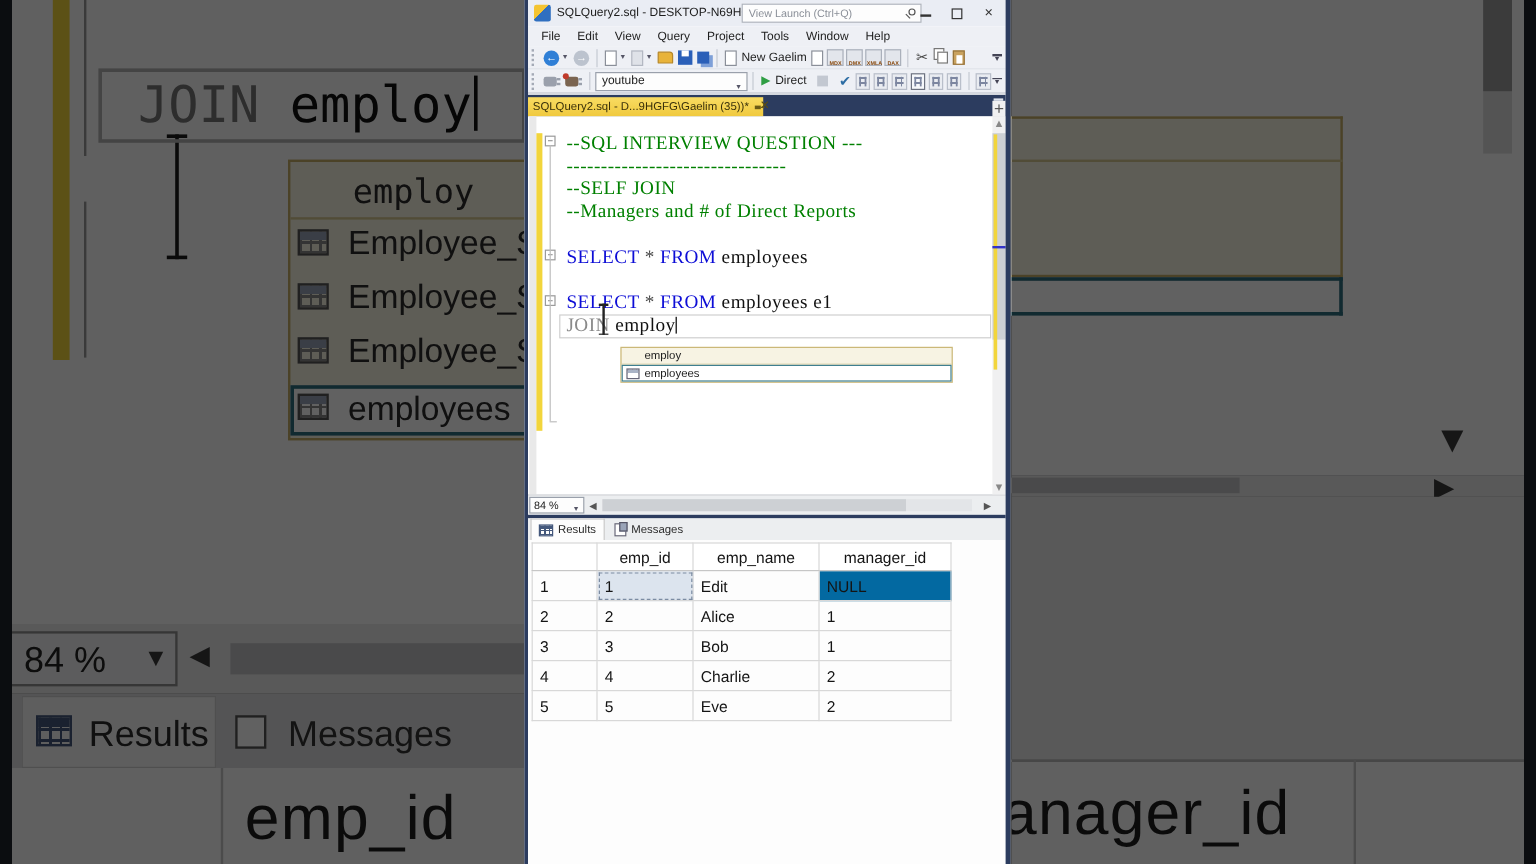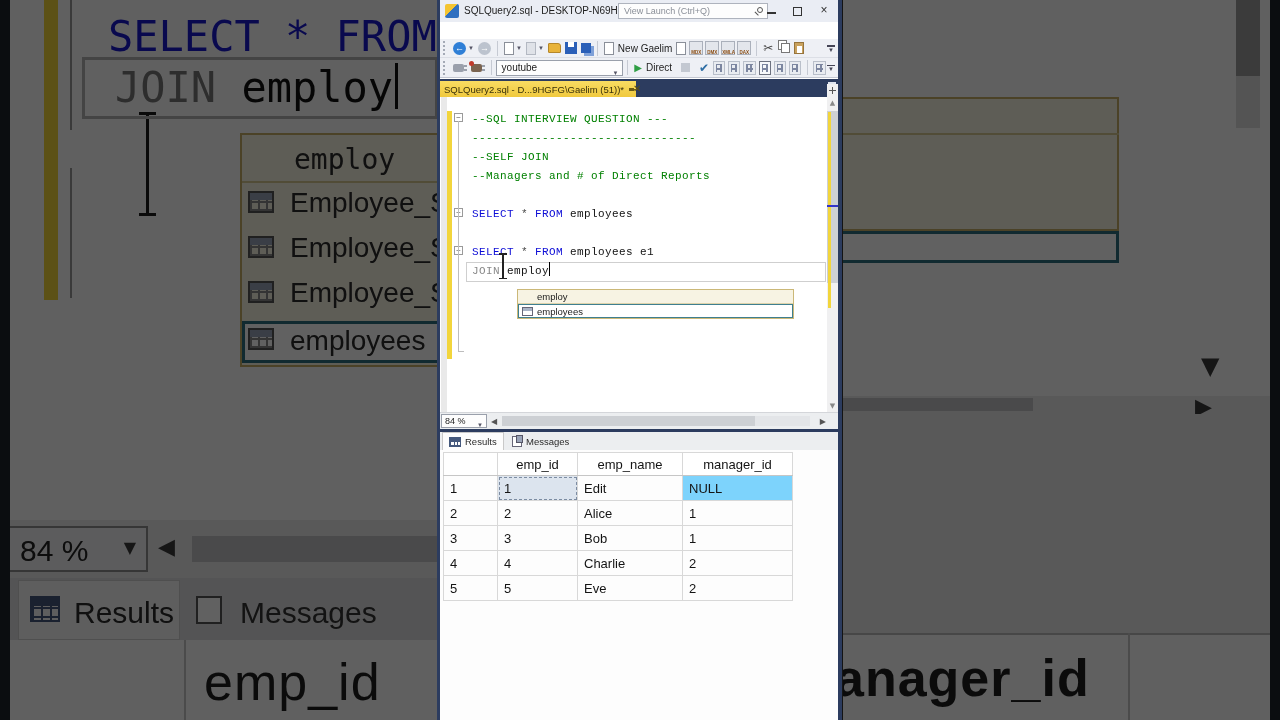--- a/index.html
+++ b/index.html
@@ -117,21 +117,21 @@
   #tab-overflow b { font-size:6px; color:#dfe4ee; line-height:4px; }
 
   
   #editor { position:absolute; left:3px; right:4px; top:97px; height:315px; background:#fff; }
   #indicator-margin { position:absolute; left:1px; top:0; bottom:0; width:6px; background:#e9e9e9; }
   #change-track { position:absolute; left:7px; top:14px; width:5px; height:248px; background:#f2d53c; }
   .fold-box { position:absolute; left:14px; width:9px; height:9px; border:1px solid #9a9a9a; background:#fff;
       font-size:8px; line-height:7px; text-align:center; color:#555; }
   #fold-line { position:absolute; left:18px; top:24px; width:1px; height:230px; background:#bdbdbd; }
   #fold-tick { position:absolute; left:18px; top:254px; width:6px; height:1px; background:#bdbdbd; }
-  #code { position:absolute; left:32px; top:13px; font-family:Liberation Mono, monospace; font-size:11px;
+  #code { position:absolute; left:32px; top:13px; font-family:Liberation Serif, serif; font-size:16px;
       letter-spacing:0.4px; white-space:pre; }
   .code-line { height:19px; line-height:19px; }
   .seg-comment { color:#008000; }
   .seg-keyword { color:#0d0dd6; }
   .seg-operator { color:#4a4a4a; }
   .seg-plain { color:#111; }
   .seg-keyword-gray { color:#8a8a8a; }
   .caret { display:inline-block; width:1px; height:14px; background:#000; vertical-align:-2px; }
   #current-line-box { position:absolute; left:26px; top:165px; width:360px; height:20px; border:1px solid #cfcfcf; }
   #mouse-ibeam { position:absolute; left:62px; top:156px; width:1.5px; height:26px; background:#222; }
@@ -182,31 +182,30 @@
   .msg-ic { width:10px; height:11px; margin-right:4px; background:#fff; border:1px solid #667; position:relative; }
   .msg-ic:after { content:""; position:absolute; right:-2px; top:-2px; width:5px; height:6px; background:#9aa4b8; border:1px solid #556; }
 
   #results-pane { position:absolute; left:3px; right:4px; top:450px; bottom:0; background:#fdfdfd; }
   #grid { position:absolute; left:3px; top:2px; border-collapse:collapse; font-size:13px; color:#141414; }
   #grid th, #grid td { border:1px solid #d8d8d8; height:25px; padding:0 6px; font-weight:normal; text-align:left; white-space:nowrap; }
   #grid thead th { height:23px; text-align:center; background:#fff; border-bottom:1px solid #c6c6c6; }
   #grid td.rowhdr { background:#fdfdfd; }
   #grid col.c0 { width:54px; } #grid col.c1 { width:80px; } #grid col.c2 { width:105px; } #grid col.c3 { width:110px; }
   td.sel-cell { background:#dce4ee; outline:1px dashed #7c8ca2; outline-offset:-2px; }
-  td.null-cell { background:#7dd3fc; }
+  td.null-cell { background:#0369a1; }
 </style>
 </head>
 <body>
 
 <div id="bg-left" class="bg-strip">
   <div class="abs bg-white" style="left:10px;top:0;width:427px;height:520px;"></div>
   <div class="abs bg-yellow-track" style="left:44px;top:0;width:14px;height:300px;"></div>
   <div class="abs" style="left:70px;top:0;width:2px;height:130px;background:#9a9a9a;"></div>
   <div class="abs" style="left:70px;top:168px;width:2px;height:130px;background:#9a9a9a;"></div>
-  <div class="abs bgmono" style="left:108px;top:12px;font-size:42px;color:#1a1acc;">SELECT * FROM</div>
   <div class="abs bg-ibeam" style="left:146px;top:112px;height:104px;"></div>
   <div class="abs bg-curline" style="left:82px;top:57px;width:356px;height:62px;"></div>
   <div class="abs bgmono" style="left:115px;top:63px;font-size:42px;"><span style="color:#777">JOIN</span><span style="color:#111"> employ</span><span class="abs" style="width:3px;height:46px;background:#111;margin-left:2px;"></span></div>
   <div class="abs bg-intelli" style="left:240px;top:133px;width:200px;height:234px;">
     <div class="bg-int-row bgmono" style="top:8px;">
         <span style="position:absolute;left:52px;">employ</span>
       </div>
     <div class="abs" style="left:0;top:46px;width:200px;height:2px;background:#d6c890;"></div>
     <div class="bg-table-icon" style="left:6px;top:56px;"></div>
     <div class="bg-int-row" style="top:52px;">
@@ -252,21 +251,21 @@
   <div class="abs" style="left:0;top:133px;width:276px;height:2px;background:#d6c890;"></div>
   <div class="abs" style="left:-4px;top:231px;width:280px;height:32px;background:#fff;border:3px solid #2e6e7e;border-left:none;"></div>
   <div class="abs" style="left:393px;top:0;width:24px;height:128px;background:#dcdcdc;"></div>
   <div class="abs" style="left:393px;top:0;width:24px;height:76px;background:#9b9b9b;"></div>
   <span class="abs bg-arrow" style="left:358px;top:352px;font-size:24px;font-family:'DejaVu Sans',sans-serif;">▼</span>
   <div class="abs bg-gray" style="left:0;top:396px;width:427px;height:18px;"></div>
   <div class="abs bg-thumb" style="left:0;top:398px;width:190px;height:13px;"></div>
   <span class="abs bg-arrow" style="left:352px;top:394px;font-size:22px;font-family:'DejaVu Sans',sans-serif;">▶</span>
   <div class="abs bg-gray" style="left:0;top:414px;width:427px;height:219px;"></div>
   <div class="abs bg-white" style="left:0;top:633px;width:427px;height:87px;border-top:2px solid #bbb;"></div>
-  <span class="abs bg-bigtext" style="left:-8px;top:648px;font-weight:bold;">anager_id</span>
+  <span class="abs bg-bigtext" style="left:-8px;top:648px;">anager_id</span>
   <div class="abs" style="left:285px;top:633px;width:2px;height:87px;background:#c4c4c4;"></div>
   <div class="dim"></div>
   <div class="edge-black" style="left:427px;width:10px;"></div>
 </div>
 
 <div id="app">
   <div class="win-border-l"></div>
   <div class="win-border-r"></div>
 
   <div id="titlebar">
@@ -280,20 +279,30 @@
         <span class="glyph-min"></span>
       </div>
     <div class="winbtn" style="right:30px;">
         <span class="glyph-max"></span>
       </div>
     <div class="winbtn" style="right:4px;">
         <span class="glyph-close">×</span>
       </div>
   </div>
 
+  <div id="menubar">
+      <span class="menu-item">File</span>
+      <span class="menu-item">Edit</span>
+      <span class="menu-item">View</span>
+      <span class="menu-item">Query</span>
+      <span class="menu-item">Project</span>
+      <span class="menu-item">Tools</span>
+      <span class="menu-item">Window</span>
+      <span class="menu-item">Help</span>
+    </div>
 
   <div id="toolbar1" class="toolbar">
     <span class="grip"></span>
     <span class="tbtn">
         <span class="circle-btn back">←</span>
         <span class="ddown">▼</span>
       </span>
     <span class="tbtn">
         <span class="circle-btn fwd">→</span>
       </span>
@@ -392,21 +401,21 @@
         <i></i>
       </span>
     <span class="overflow">
         <i></i>
         <b>▼</b>
       </span>
   </div>
 
   <div id="tabbar">
     <div id="doc-tab">
-      <span class="lbl">SQLQuery2.sql - D...9HGFG\Gaelim (51))*</span>
+      <span class="lbl">SQLQuery2.sql - D...9HGFG\Gaelim (35))*</span>
       <span class="pin-ic"></span>
       <span class="tab-close">✕</span>
     </div>
     <span id="tab-overflow">
         <i></i>
         <b>▼</b>
       </span>
   </div>
 
   <div id="editor">

